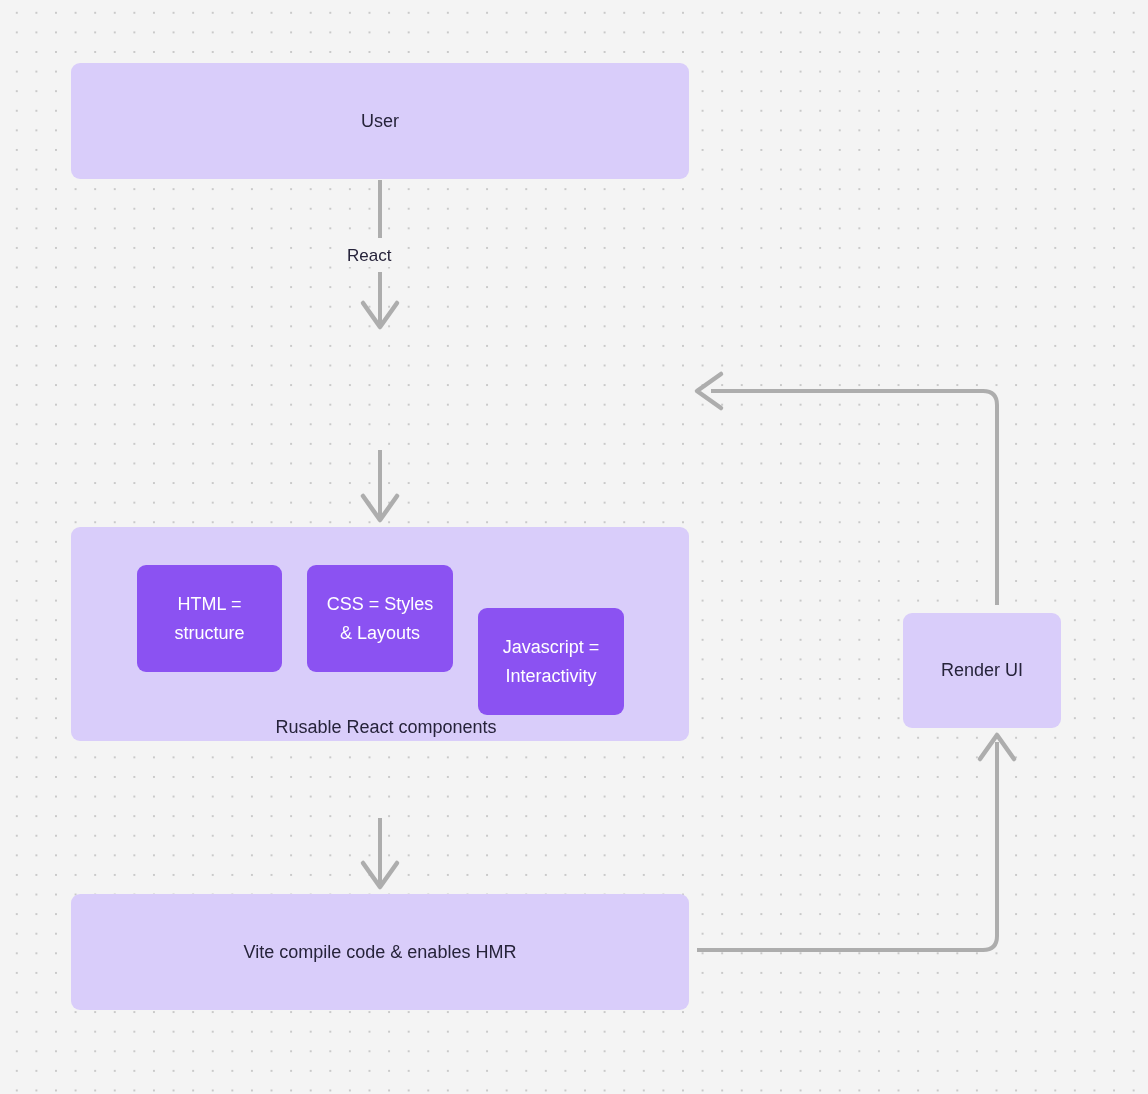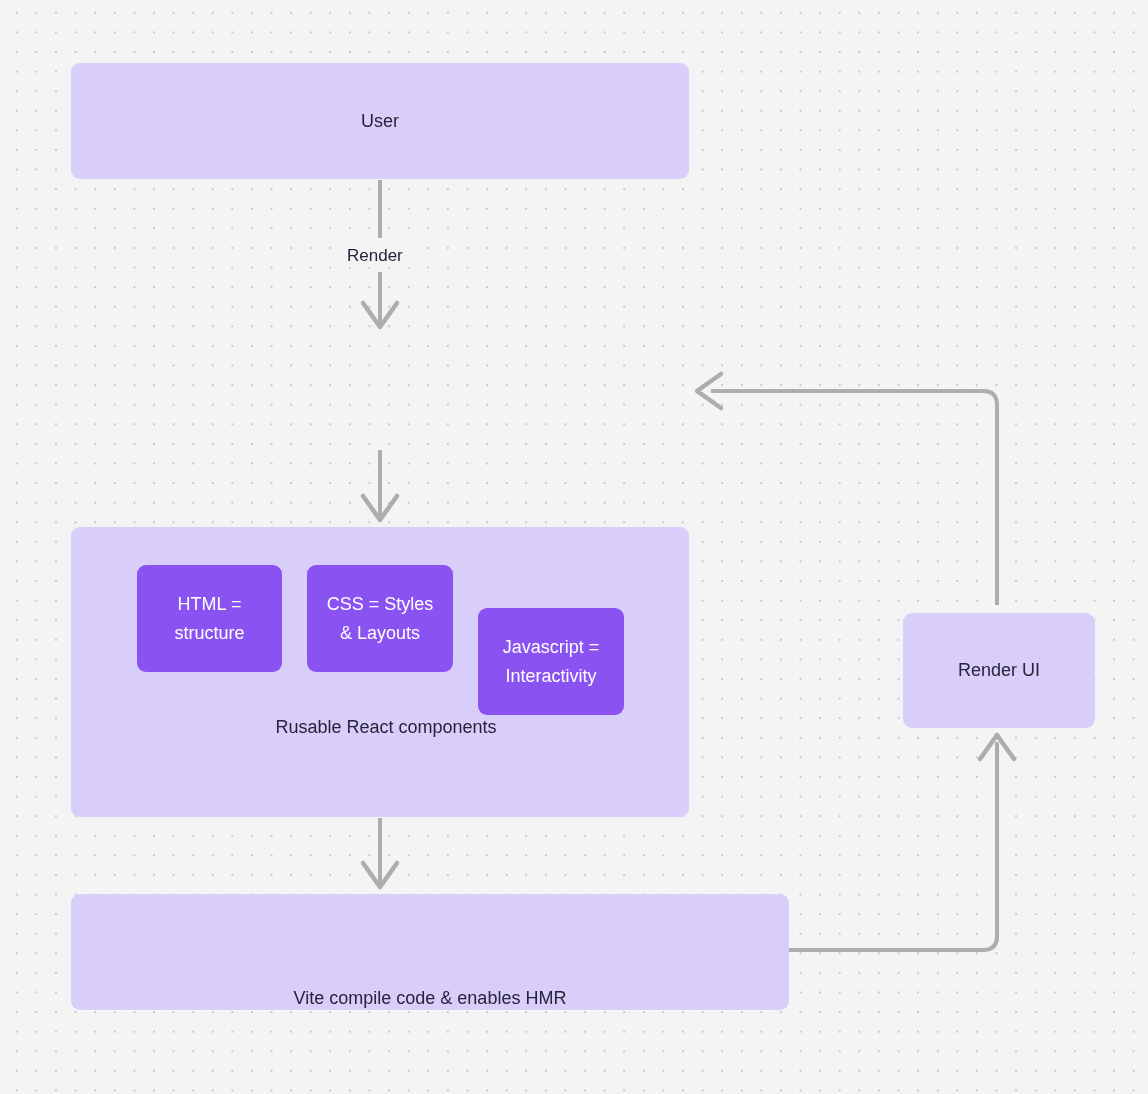--- a/index.html
+++ b/index.html
@@ -38,24 +38,24 @@
   }
 
   .node-label {
     display: block;
     white-space: pre-line;
   }
 
   
   #node-user        { left: 71px;  top: 63px;  width: 618px; height: 116px; }
   #node-webapp      { left: 71px;  top: 333px; width: 618px; height: 116px; }
-  #node-components  { left: 71px;  top: 527px; width: 618px; height: 290px;
+  #node-components  { left: 71px;  top: 527px; width: 618px; height: 214px;
                       align-items: flex-start; justify-content: flex-start; }
-  #node-vite        { left: 71px;  top: 894px; width: 718px; height: 116px; align-items: flex-end; }
-  #node-render      { left: 903px; top: 613px; width: 192px; height: 115px; }
+  #node-vite        { left: 71px;  top: 894px; width: 618px; height: 116px; }
+  #node-render      { left: 903px; top: 613px; width: 158px; height: 115px; }
 
   
   .chip-row {
     position: absolute;
     left: 66px;
     top: 38px;
     display: flex;
     gap: 25px;
   }
   .chip {
@@ -152,21 +152,21 @@
     <g>
       <path class="edge-path" d="M 997 605 L 997 405 Q 997 391 983 391 L 711 391"></path>
       <path class="edge-head" d="M 721 374 L 697 391 L 721 408"></path>
     </g>
   </svg>
 
   <div class="node" id="node-user">
     <span class="node-label">User</span>
   </div>
 
-  <div class="edge-label" id="edge-label-prompt">Render</div>
+  <div class="edge-label" id="edge-label-prompt">React</div>
 
 
   <div class="node" id="node-components">
     <div class="chip-row">
       <div class="chip chip-0">HTML =
 structure</div>
       <div class="chip chip-1">CSS = Styles
 &amp; Layouts</div>
       <div class="chip chip-2">Javascript =
 Interactivity</div>

